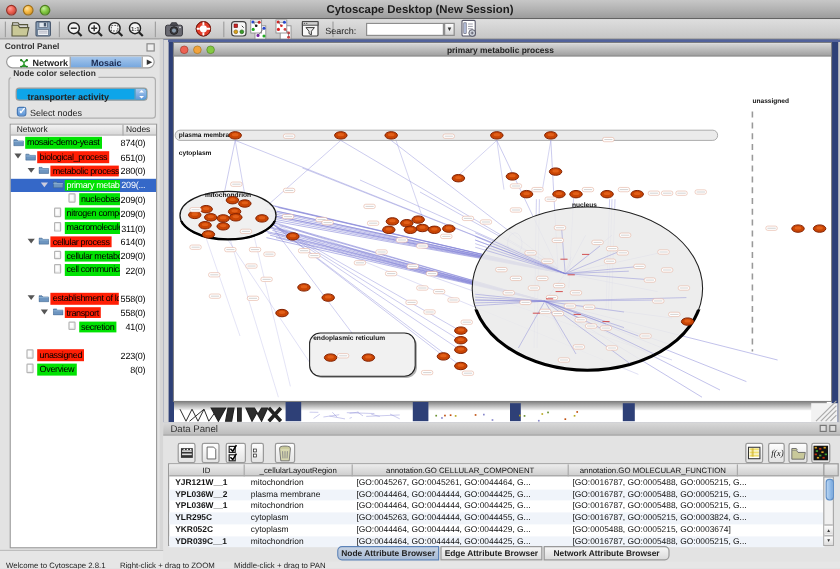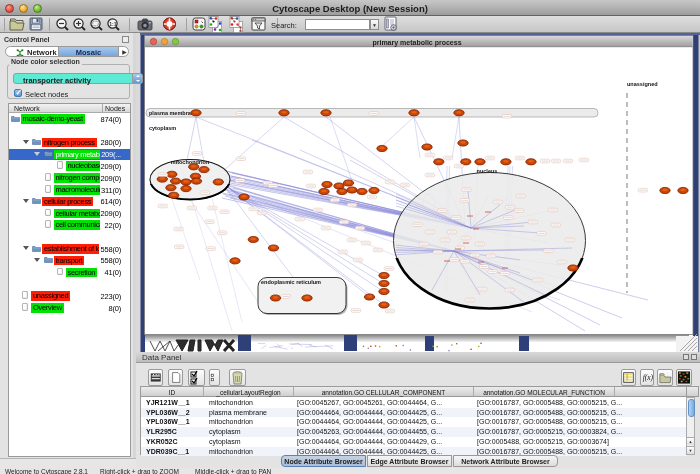--- a/index.html
+++ b/index.html
@@ -27,21 +27,21 @@
 
 #cpanel { position:absolute; left:0; top:33px; width:136px; height:425px; background:#e3e3e3; border-right:3px solid #d6d6d6; z-index:1; }
 #cpanel-title { position:absolute; left:4px; top:3px; font-size:7px; font-weight:bold; color:#333; }
 #cpanel-icon { position:absolute; right:4px; top:3px; width:7px; height:7px; border:1px solid #888; background:#eee; }
 #tabbar { position:absolute; left:5px; top:13px; width:124px; height:11px; background:#fff; border:1px solid #9a9a9a; border-radius:6px; overflow:hidden; }
 #tab-network { position:absolute; left:0; top:0; width:52px; height:11px; font-size:7.5px; font-weight:bold; color:#222; line-height:11px; padding-left:21px;}
 #tab-mosaic { position:absolute; left:52px; top:0; width:60px; height:11px; background:linear-gradient(#a8c8ec,#6ba0dc); font-size:7.5px; font-weight:bold; color:#1a2a50; text-align:center; line-height:11px; border-left:1px solid #9a9a9a; }
 #tab-arrow { position:absolute; left:112px; top:0; width:12px; height:11px; border-left:1px solid #9a9a9a; font-size:6px; color:#333; text-align:center; line-height:11px; }
 #fieldset { position:absolute; left:7px; top:31px; width:123px; height:35px; border:1px solid #b0b0b0; border-radius:3px; }
 #fieldset-label { position:absolute; left:9px; top:25px; font-size:7px; font-weight:bold; color:#333; background:#e3e3e3; padding:0 2px; }
-#combo { position:absolute; left:13px; top:40px; width:130px; height:11px; background:#5eead4; border:1px solid #9a9a9a; border-radius:3px;padding-left:40px; }
+#combo { position:absolute; left:13px; top:40px; width:110px; height:11px; background:#0ea5e9; border:1px solid #9a9a9a; border-radius:3px;padding-left:40px; }
 #combo-text { position:absolute; left:9px; top:1.5px; font-size:7.5px; font-weight:bold; color:#222; }
 #combo-btn { position:absolute; right:0px; top:0px; width:10px; height:9px; background:linear-gradient(#a9c9ee,#5f97d8); border-left:1px solid #9a9a9a; border-radius:0 3px 3px 0; }
 #combo-btn:before { content:""; position:absolute; left:2.5px; top:1px; border-left:2.2px solid transparent; border-right:2.2px solid transparent; border-bottom:2.6px solid #fff; }
 #combo-btn:after { content:""; position:absolute; left:2.5px; bottom:1px; border-left:2.2px solid transparent; border-right:2.2px solid transparent; border-top:2.6px solid #fff; }
 #checkbox { position:absolute; left:14px; top:56px; width:8px; height:8px; background:linear-gradient(#9ec3ec,#5b95d8); border:1px solid #4477b5; border-radius:2px; }
 #checkbox:before { content:"\2713"; position:absolute; left:0.5px; top:-2px; font-size:8px; color:#fff; font-weight:bold;}
 #checkbox-label { position:absolute; left:25px; top:56.5px; font-size:7.5px; font-weight:normal; color:#222; }
 
 
 #tree { position:absolute; left:8px; top:70px; width:123px; height:354px; background:#fff; border:1px solid #9a9a9a; }
@@ -234,27 +234,36 @@
           <span class="div"></span>
         </div>
       <div class="trow" style="top:9.2px">
           <svg class="fold" style="left:1.5px" viewBox="0 0 18 14">
             <path d="M1 3 L6 3 L8 5 L17 5 L17 13 L1 13 Z" fill="#6d95c0" stroke="#3a5f8a" stroke-width="1"></path>
             <path d="M1 6 L17 6" stroke="#8fb2d4" stroke-width="1.5"></path>
           </svg>
           <span class="lbl g" style="left:11.5px;color:#000;max-width:78px">mosaic-demo-yeast</span>
           <span class="cnt">874(0)</span>
         </div>
+<div class="trow" style="top:21.0px">
+          <span class="arr" style="left:2.5px;border-top-color:#555"></span>
+          <svg class="fold" style="left:12.0px" viewBox="0 0 18 14">
+            <path d="M1 3 L6 3 L8 5 L17 5 L17 13 L1 13 Z" fill="#6d95c0" stroke="#3a5f8a" stroke-width="1"></path>
+            <path d="M1 6 L17 6" stroke="#8fb2d4" stroke-width="1.5"></path>
+          </svg>
+          <span class="lbl r" style="left:22.0px;color:#000;max-width:68px">biological_process</span>
+          <span class="cnt">651(0)</span>
+        </div>
 <div class="trow" style="top:32.8px">
           <span class="arr" style="left:13.5px;border-top-color:#555"></span>
           <svg class="fold" style="left:23.0px" viewBox="0 0 18 14">
             <path d="M1 3 L6 3 L8 5 L17 5 L17 13 L1 13 Z" fill="#6d95c0" stroke="#3a5f8a" stroke-width="1"></path>
             <path d="M1 6 L17 6" stroke="#8fb2d4" stroke-width="1.5"></path>
           </svg>
-          <span class="lbl r" style="left:33.0px;color:#000;max-width:57px">nitrogen process</span>
+          <span class="lbl r" style="left:33.0px;color:#000;max-width:57px">metabolic process</span>
           <span class="cnt">280(0)</span>
         </div>
 <div class="trow sel" style="top:44.6px">
           <span class="arr" style="left:25.0px;border-top-color:#ccd"></span>
           <svg class="fold" style="left:34.5px" viewBox="0 0 18 14">
             <path d="M1 3 L6 3 L8 5 L17 5 L17 13 L1 13 Z" fill="#6d95c0" stroke="#3a5f8a" stroke-width="1"></path>
             <path d="M1 6 L17 6" stroke="#8fb2d4" stroke-width="1.5"></path>
           </svg>
           <span class="lbl g" style="left:44.5px;color:#fff;max-width:46px">primary metabo</span>
           <span class="cnt">209(...</span>

